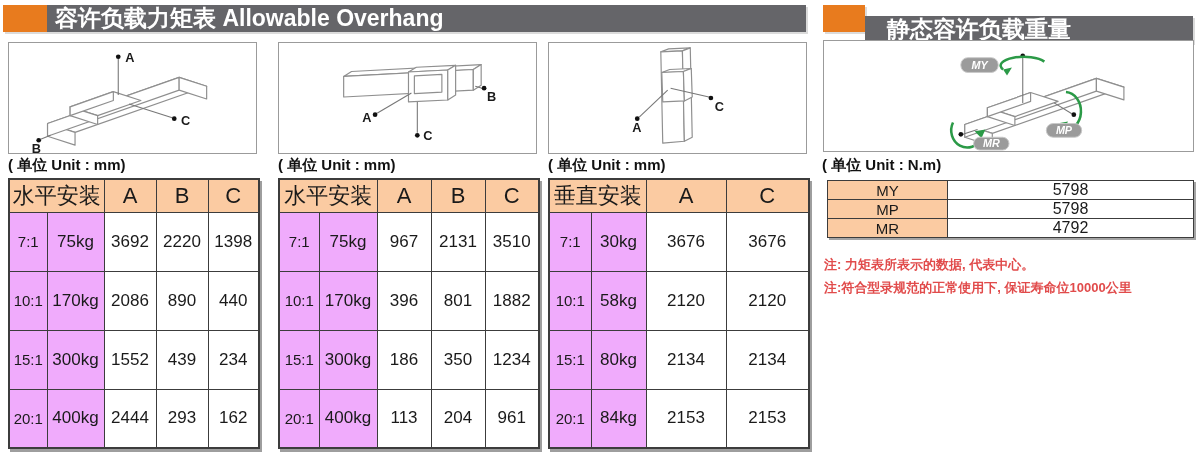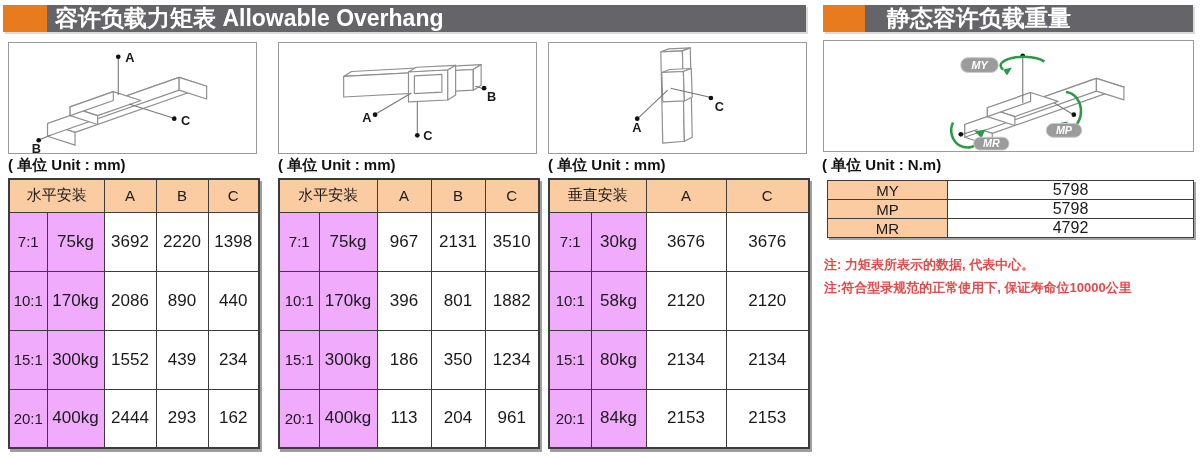--- a/index.html
+++ b/index.html
@@ -19,21 +19,21 @@
   .panel svg { display:block; width:100%; height:100%; }
 
   .unit { position:absolute; top:156px; height:18px; font-size:15px; font-weight:bold;
           color:#111; padding-right:10px; white-space:nowrap; }
 
   
   .tbl { position:absolute; border-collapse:collapse; table-layout:fixed; background:#fff;
          border:2px solid #3C3C3C; box-shadow:2px 3px 0 rgba(125,125,125,.75); }
   .tbl td { border:1px solid #3C3C3C; text-align:center; vertical-align:middle;
             color:#1a1a1a; font-size:17px; }
-  .tbl tr.h td { height:33px; background:#FBCBA2; font-size:15px; }
+  .tbl tr.h td { height:33px; background:#FBCBA2; font-size:22px; }
   .tbl tr.r td { height:59px; }
   .tbl td.p { background:#f0abfc; }
   .tbl td.ratio { font-size:15px; }
 
   
   .stbl { position:absolute; left:827px; top:180px; width:366px; border-collapse:collapse;
           table-layout:fixed; background:#fff; border:1px solid #3C3C3C;
           box-shadow:2px 2px 0 rgba(125,125,125,.7); }
   .stbl td { border:1px solid #3C3C3C; height:19px; text-align:center; vertical-align:middle;
              font-size:15px; color:#1a1a1a; }
@@ -50,21 +50,21 @@
 <body>
 
 <div class="sheet">
 
   <div class="orange-block" style="left:3px; width:44px;"></div>
   <div class="graybar" style="left:47px; width:759px; padding-left:8px;">
     <span>容许负载力矩表 Allowable Overhang</span>
   </div>
 
   <div class="orange-block" style="left:823px; width:42px;"></div>
-  <div class="graybar" style="left:865px; width:328px; padding-left:22px;">
+  <div class="graybar" style="left:865px; width:328px; padding-left:22px;margin-top:11px;">
     <span>静态容许负载重量</span>
   </div>
 
   <div class="panel" style="left:8px; width:249px;">
     <svg viewBox="0 0 249 112">
       <g stroke="#8F8F8F" stroke-width="1.2" fill="#fff" stroke-linejoin="round">
         <path d="M38 82 L172 35 L200 44 L66 91 Z"></path>
         <path d="M38 82 L66 91 L66 104 L38 95 Z"></path>
         <path d="M38 82 L172 35 L172 48 L38 95 Z"></path>
         <path d="M172 35 L200 44 L200 57 L172 48 Z"></path>

